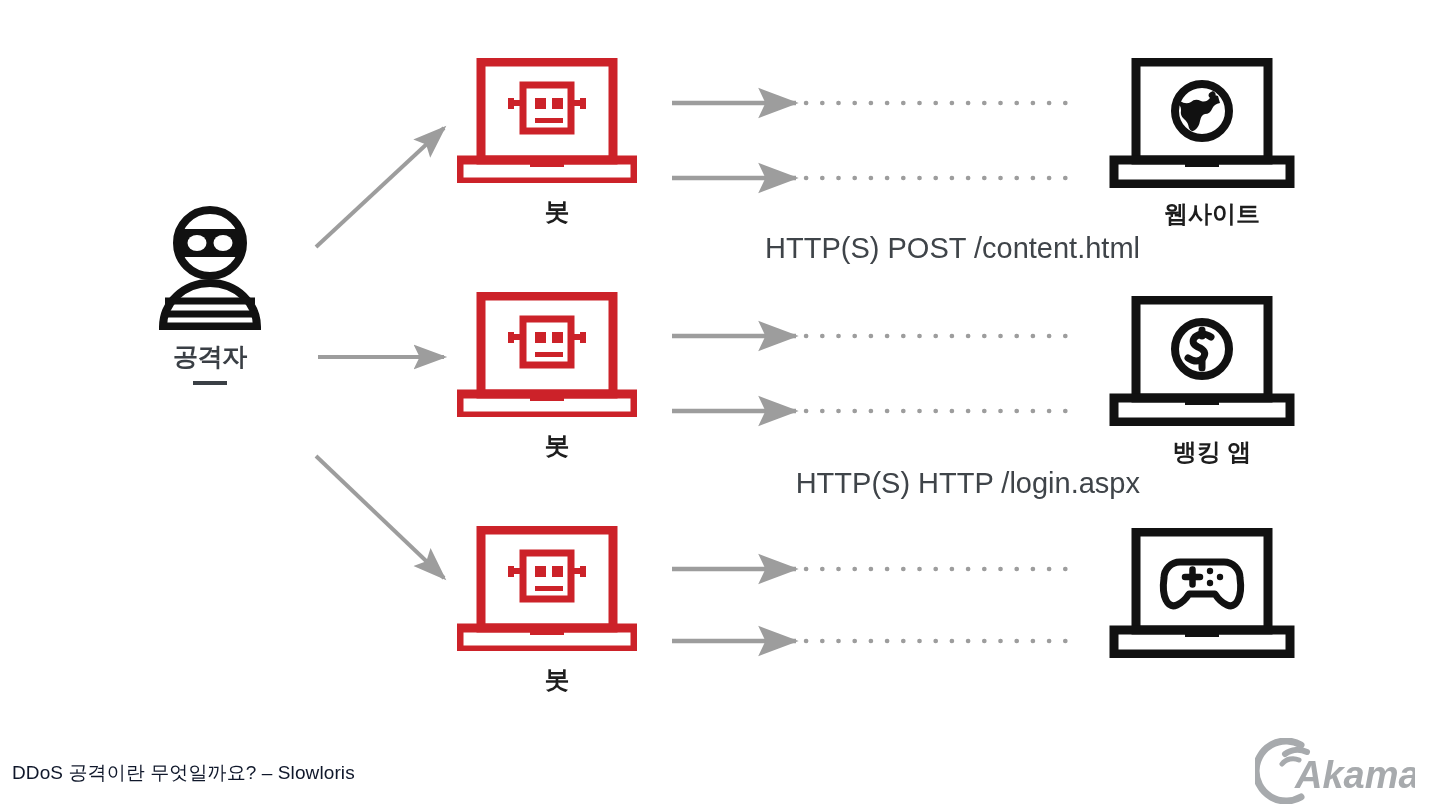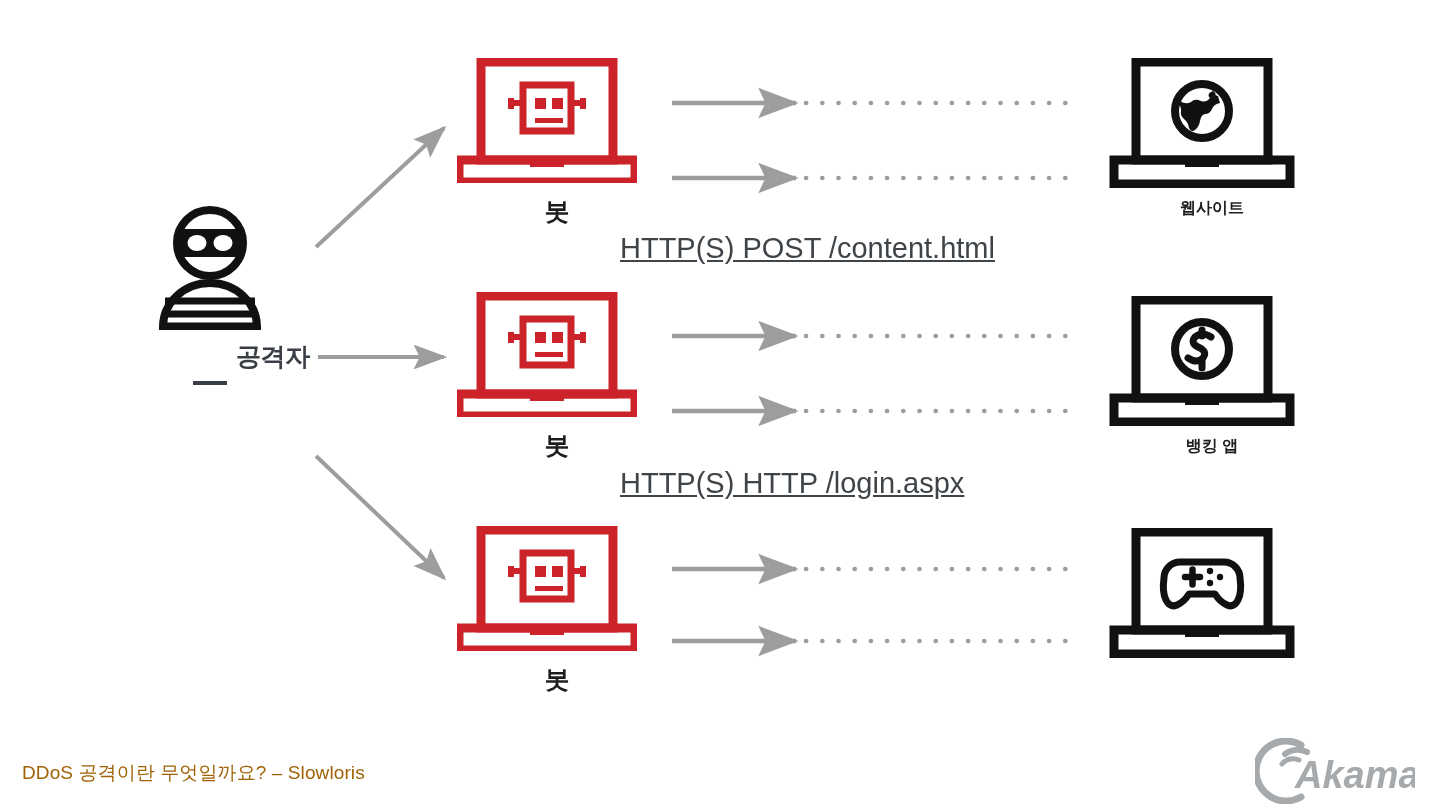--- a/index.html
+++ b/index.html
@@ -16,21 +16,21 @@
     height: 810px;
     background: #ffffff;
     overflow: hidden;
   }
   .abs { position: absolute; }
 
   
   #attacker-group { left: 110px; top: 205px; width: 200px; }
   #attacker-icon { display: block; margin: 0 auto; }
   .attacker-label {
-    text-align: right;
+    text-align: center;
     color: #3a3f45;
     font-size: 25px;
     font-weight: bold;
     letter-spacing: -0.3px;
     line-height: 1.15;
   }
   #attacker-label-1 { margin-top: 12px; }
   .attacker-divider {
     width: 34px;
     height: 4px;
@@ -46,41 +46,40 @@
     font-size: 25px;
     font-weight: bold;
     margin-top: 8px;
   }
 
   
   .target-group { width: 220px; }
   .target-label {
     text-align: center;
     color: #1d1d1d;
-    font-size: 16px;
+    font-size: 24px;
     font-weight: bold;
     margin-top: 6px;
     white-space: nowrap;
   }
 
   
   .protocol-label {
     color: #3f4449;
     font-size: 29px;
     font-weight: normal;
     white-space: nowrap;
-    text-align: left;
-    text-decoration: underline;
+    text-align: right;
   }
 
   
   #footer-caption {
-    left: 22px;
+    left: 12px;
     top: 760px;
-    color: #a16207;
+    color: #0f172a;
     font-size: 19px;
     letter-spacing: 0.1px;
     white-space: nowrap;
   }
   #akamai-logo { left: 1255px; top: 738px; }
 </style>
 </head>
 <body>
 
 <div id="canvas">

